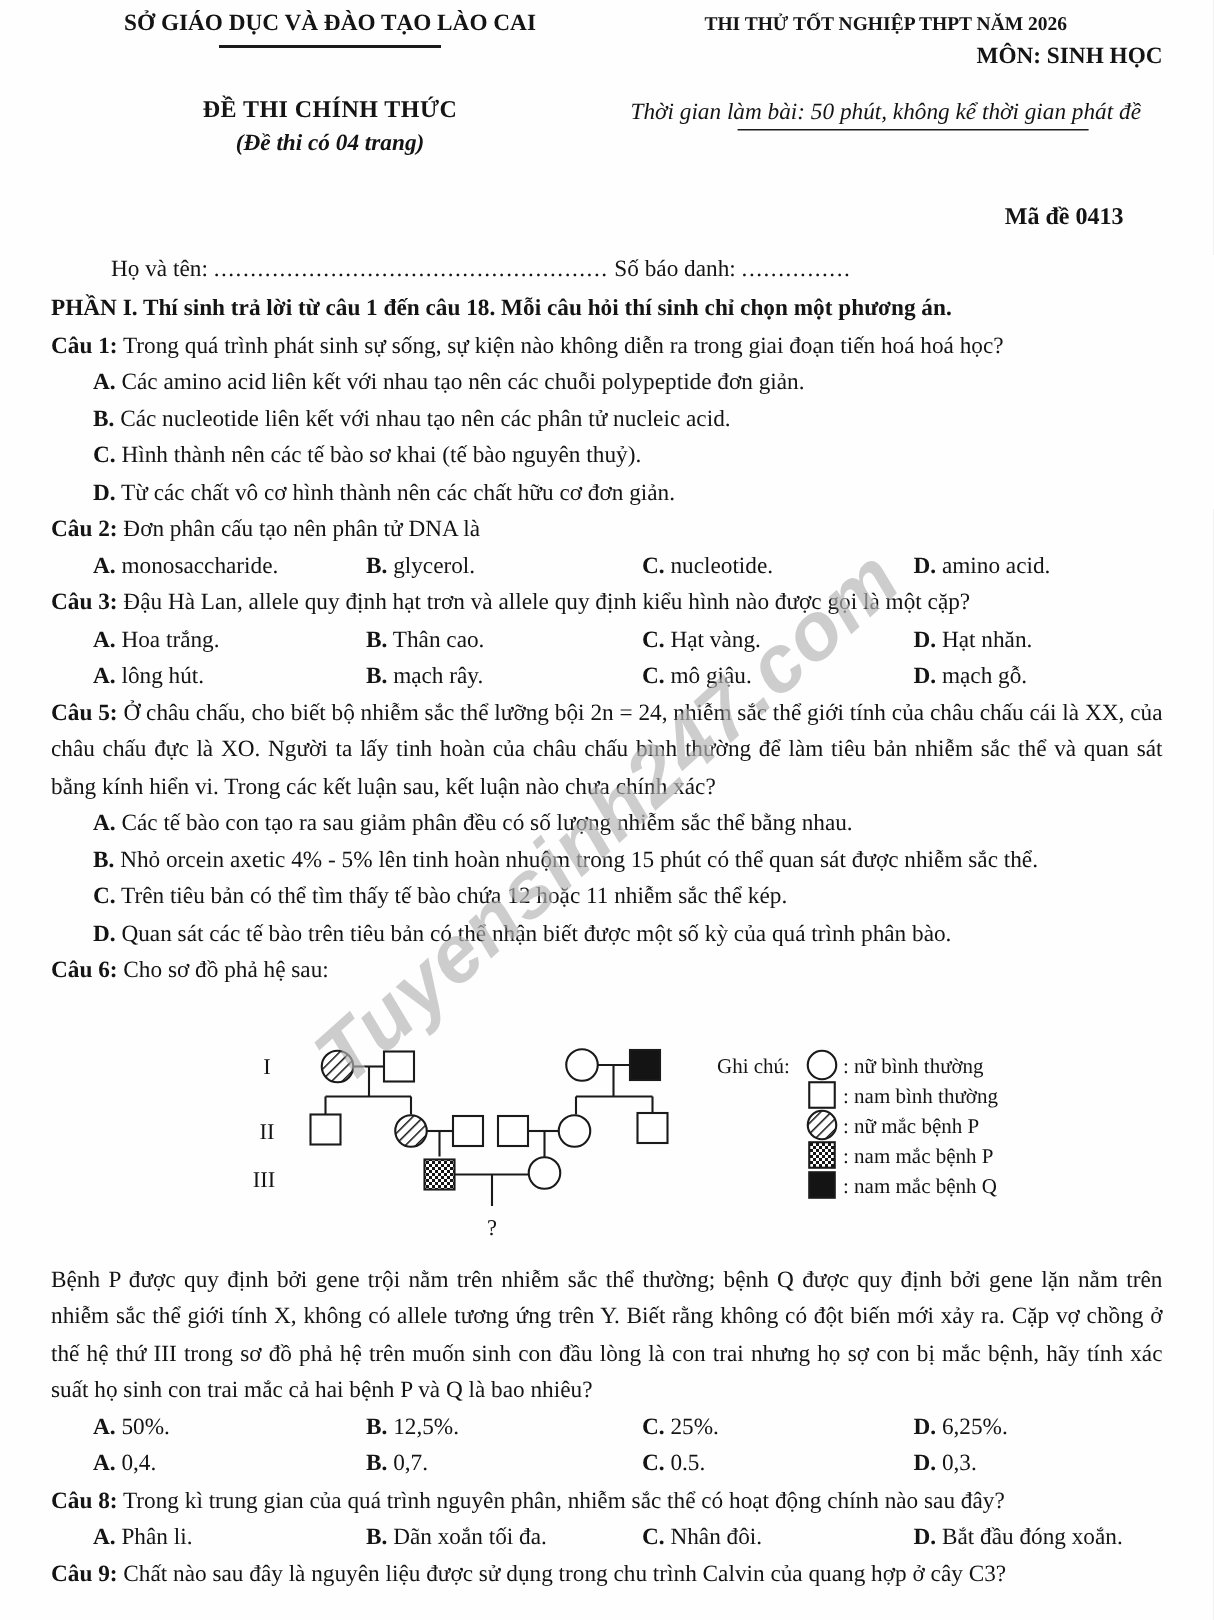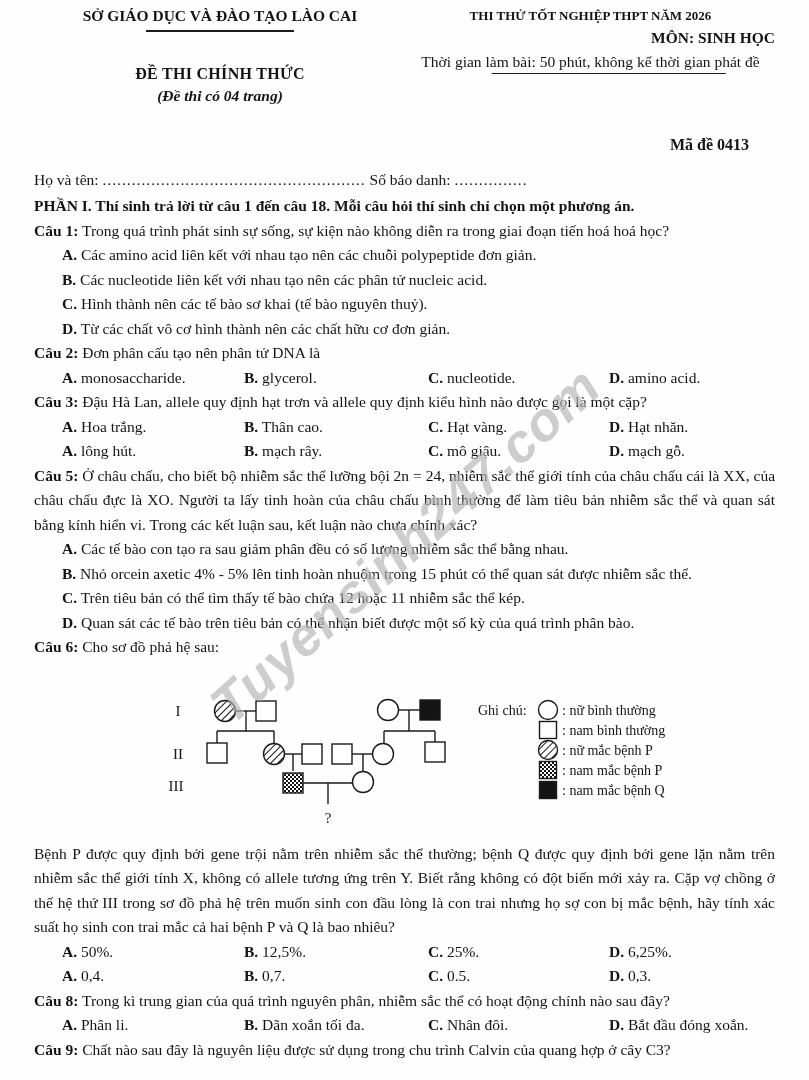--- a/index.html
+++ b/index.html
@@ -19,25 +19,25 @@
   
   .header{display:flex;line-height:20px;}
   .h-left{width:372px;text-align:center;}
   .h-right{width:369px;text-align:center;}
   .dept{font-weight:bold;font-size:15.5px;}
   .dept-rule{width:148px;height:1.5px;background:#1a1a1a;margin:4px auto 0;}
   .exam-label{font-weight:bold;font-size:16px;margin-top:32px;letter-spacing:.3px;}
   .pages-note{font-weight:bold;font-style:italic;margin-top:2px;}
   .exam-title{font-weight:bold;font-size:13px;}
   .subject{font-weight:bold;margin-top:2px;text-align:right;}
-  .duration{margin-top:4px;position:relative;display:inline-block;}
+  .duration{font-style:italic;margin-top:17px;position:relative;display:inline-block;}
   .duration-rule{position:absolute;left:50%;bottom:-2px;transform:translateX(-42%);width:234px;height:1.4px;background:#1a1a1a;}
   .exam-code{font-weight:bold;font-size:16px;text-align:right;padding-right:26px;margin-top:29px;line-height:20px;}
 
-  .student-line{margin-top:13px;line-height:24.5px;white-space:nowrap;}
+  .student-line{margin-top:13px;line-height:24.5px;white-space:nowrap;margin-left:40px;}
   .student-line .dots{letter-spacing:1px;}
   .section-heading{font-weight:bold;margin-top:2px;line-height:24.5px;}
 
   .q-line{text-align:left;}
   .q-line.justify{text-align:justify;}
   .q-label{font-weight:bold;}
   .opt-stack p{padding-left:28px;}
   .opt-row{display:grid;grid-template-columns:182px 184px 181px 1fr;padding-left:28px;line-height:24.5px;}
   .opt-key{font-weight:bold;}
   .q-para{text-align:justify;}

